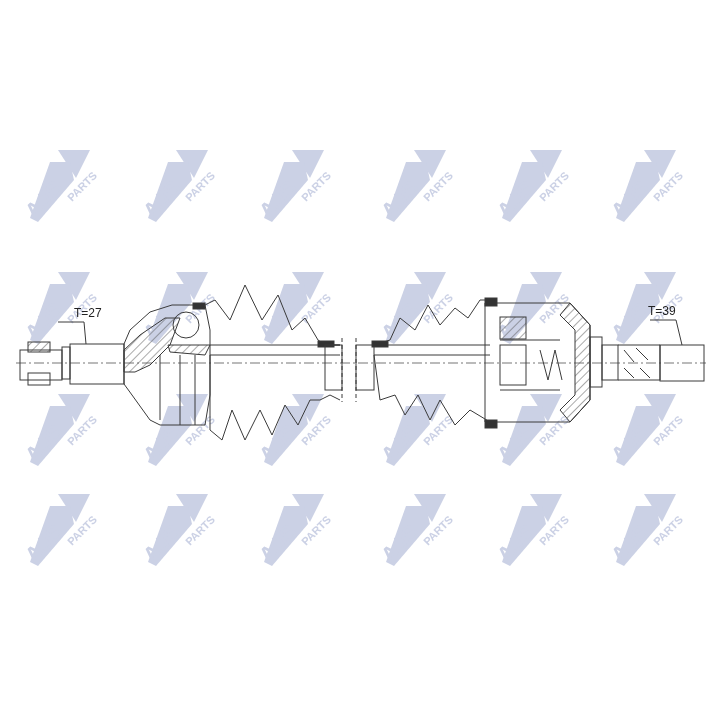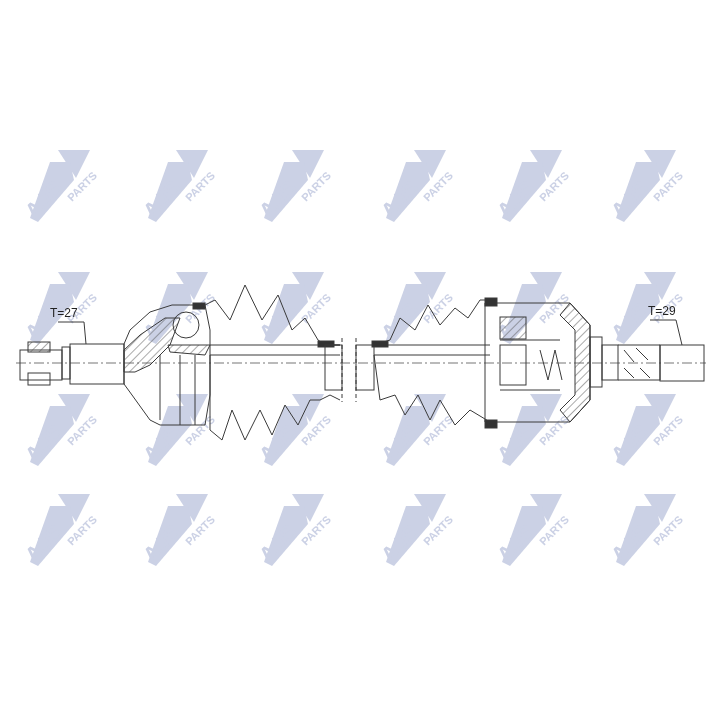--- a/index.html
+++ b/index.html
@@ -121,14 +121,14 @@
         <line x1="636" y1="348" x2="648" y2="360"></line>
       <line x1="624" y1="368" x2="634" y2="378"></line>
         <line x1="640" y1="368" x2="650" y2="378"></line>
       <rect x="660" y="345" width="44" height="36"></rect>
       <line x1="676" y1="320" x2="682" y2="345"></line>
       <line x1="650" y1="320" x2="676" y2="320"></line>
     </g>
   </g>
 </svg>
 
-<div class="label" style="left:50px;top:306px;">T=27</div>
-<div class="label" style="left:648px;top:304px;">T=29</div>
+<div class="label" style="left:74px;top:306px;">T=27</div>
+<div class="label" style="left:648px;top:304px;">T=39</div>
 
 </body></html>

